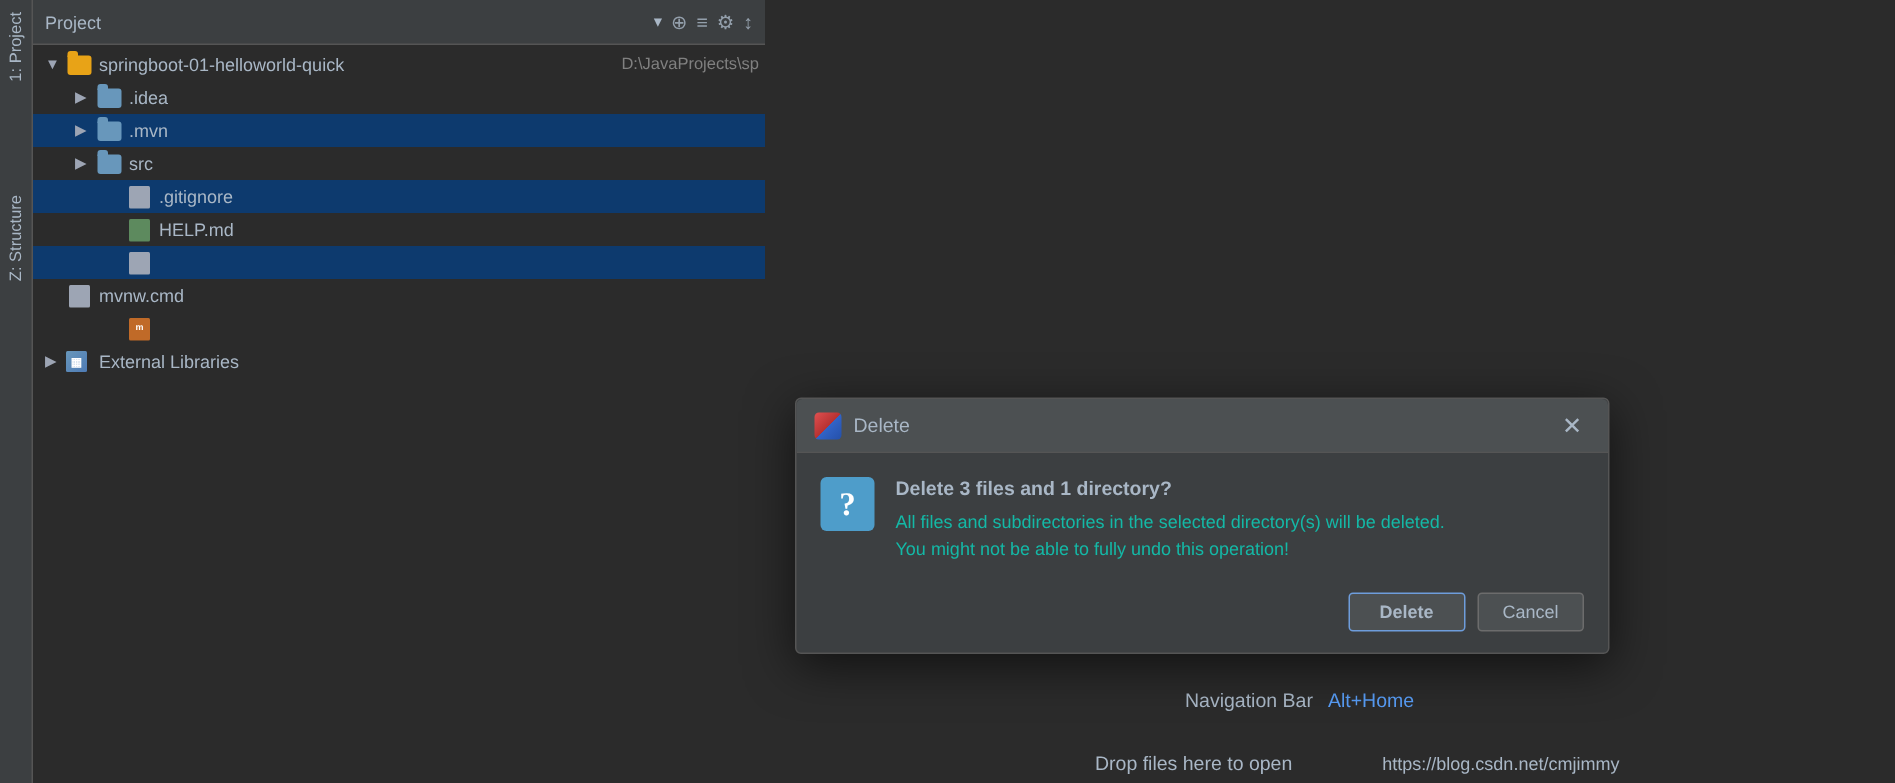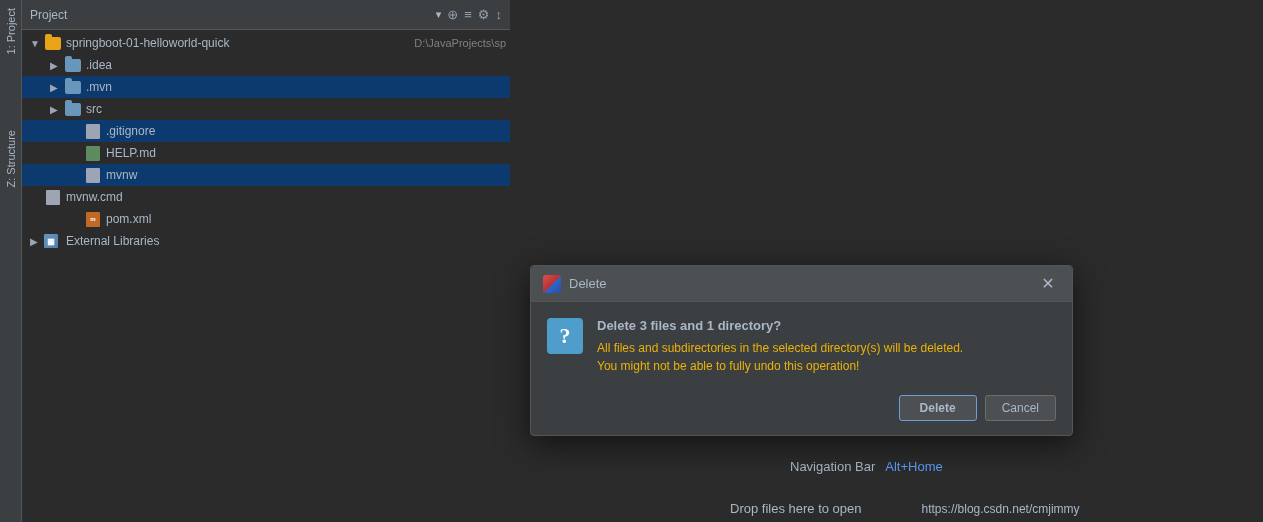--- a/index.html
+++ b/index.html
@@ -316,21 +316,21 @@
     }
 
     .dialog-message-title {
       color: #a9b7c6;
       font-size: 13px;
       font-weight: bold;
       margin-bottom: 6px;
     }
 
     .dialog-message-body {
-      color: #eab308;
+      color: #14b8a6;
       font-size: 12px;
       line-height: 1.5;
     }
 
     .dialog-footer {
       display: flex;
       justify-content: flex-end;
       gap: 8px;
       padding: 8px 16px 14px 16px;
     }
@@ -425,37 +425,35 @@
         <div class="file-icon-md"></div>
       </div>
       <span class="tree-label">HELP.md</span>
     </div>
 
     <div class="tree-item selected" style="padding-left: 48px;">
       <span class="tree-arrow" style="opacity:0">▶</span>
       <div class="tree-icon">
         <div class="file-icon-text"></div>
       </div>
-      <span class="tree-label">mvnw</span>
     </div>
 
     <div class="tree-item" style="">
       <span class="tree-arrow" style="opacity:0">▶</span>
       <div class="tree-icon">
         <div class="file-icon-text"></div>
       </div>
       <span class="tree-label">mvnw.cmd</span>
     </div>
 
     <div class="tree-item" style="padding-left: 48px;">
       <span class="tree-arrow" style="opacity:0">▶</span>
       <div class="tree-icon">
         <div class="file-icon-xml" style="color:white;font-size:6px;font-weight:bold;display:flex;align-items:center;justify-content:center;">m</div>
       </div>
-      <span class="tree-label">pom.xml</span>
     </div>
 
 
     <div class="tree-item" style="padding-left: 8px;">
       <span class="tree-arrow">▶</span>
       <div class="tree-icon">
         <div class="ext-icon">▦</div>
       </div>
       <span class="tree-label">External Libraries</span>
     </div>

